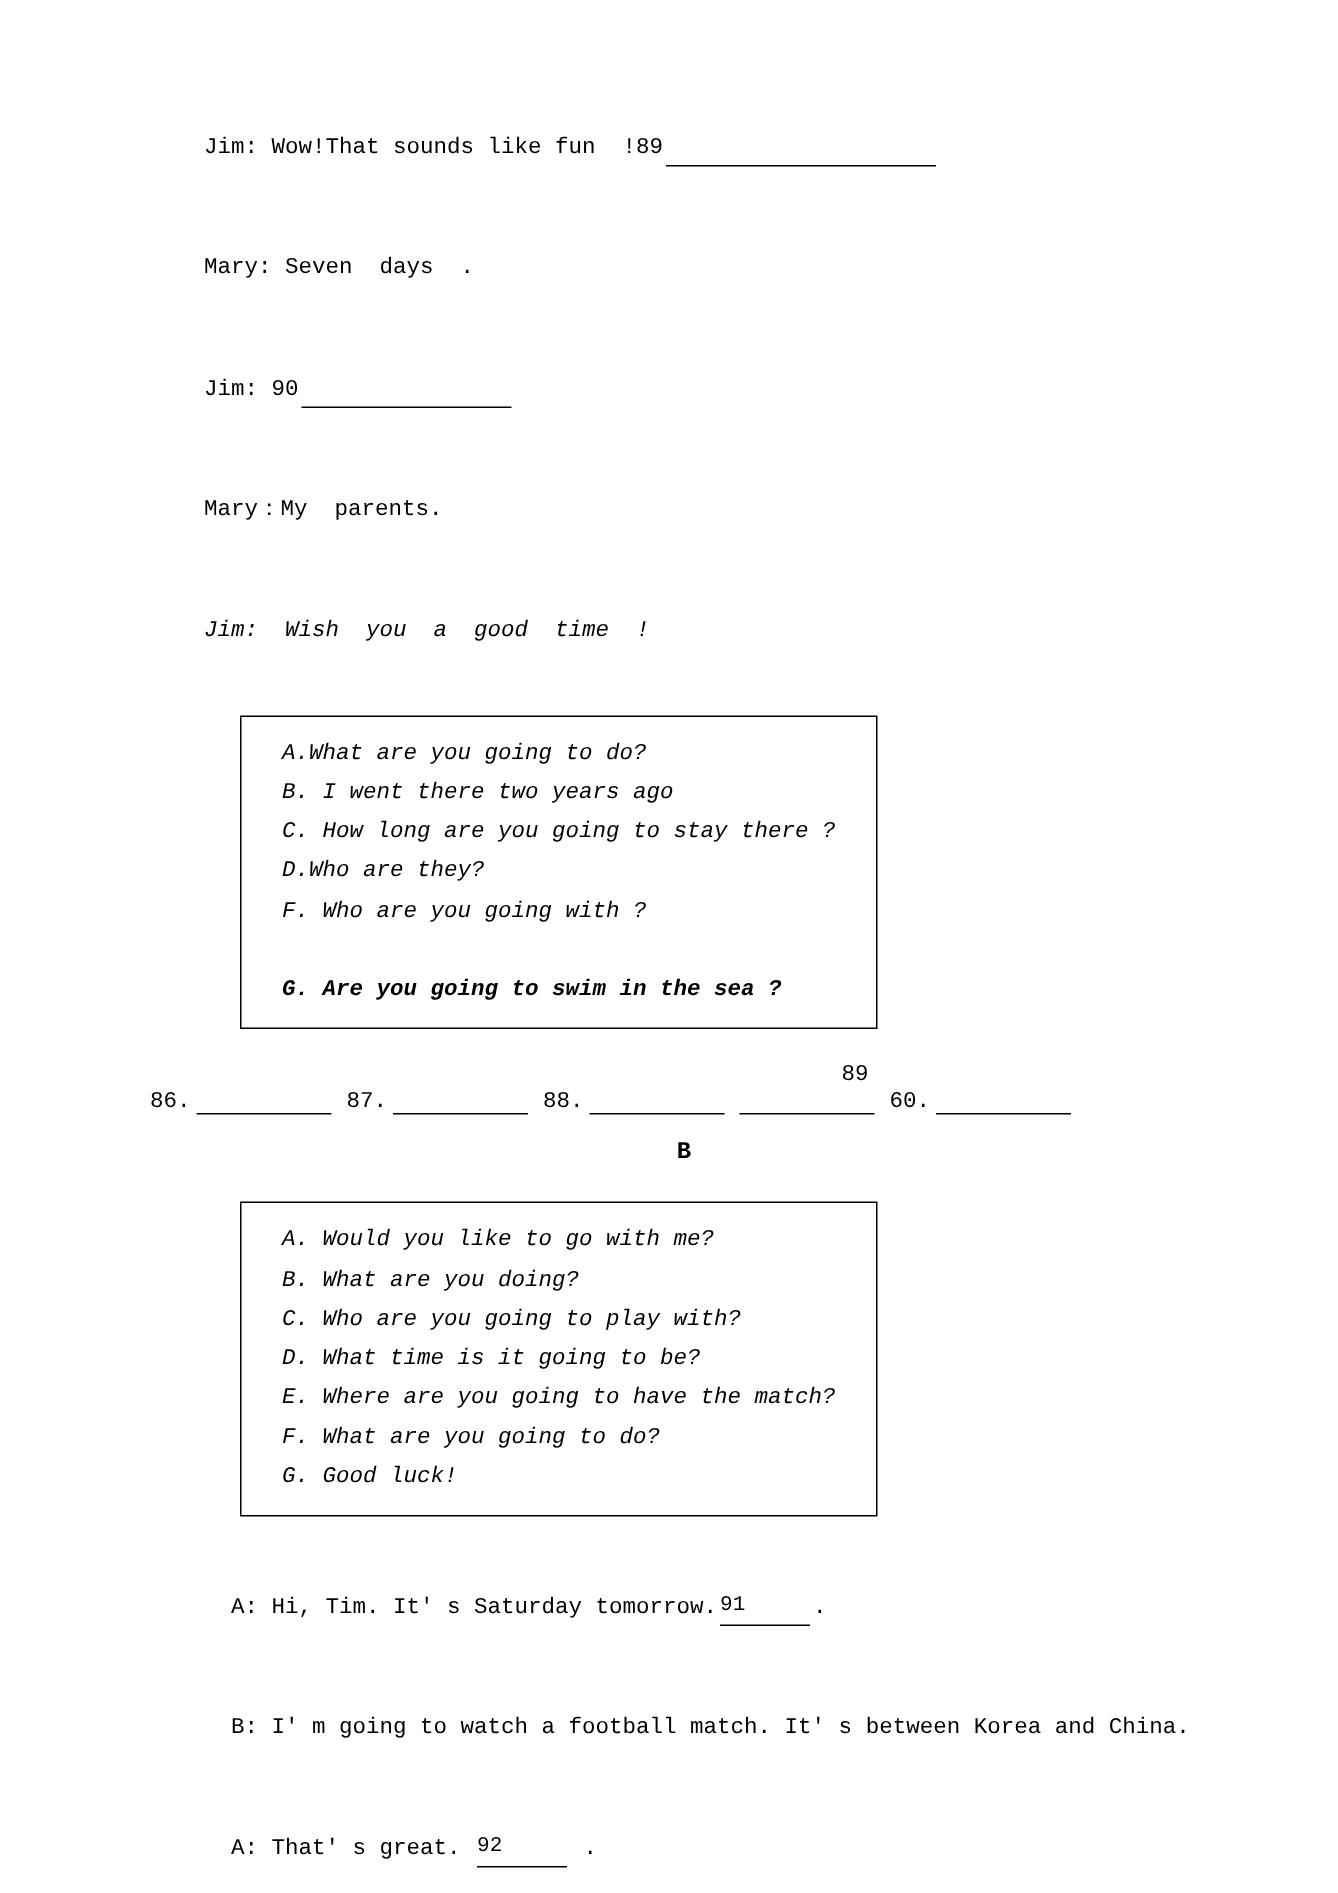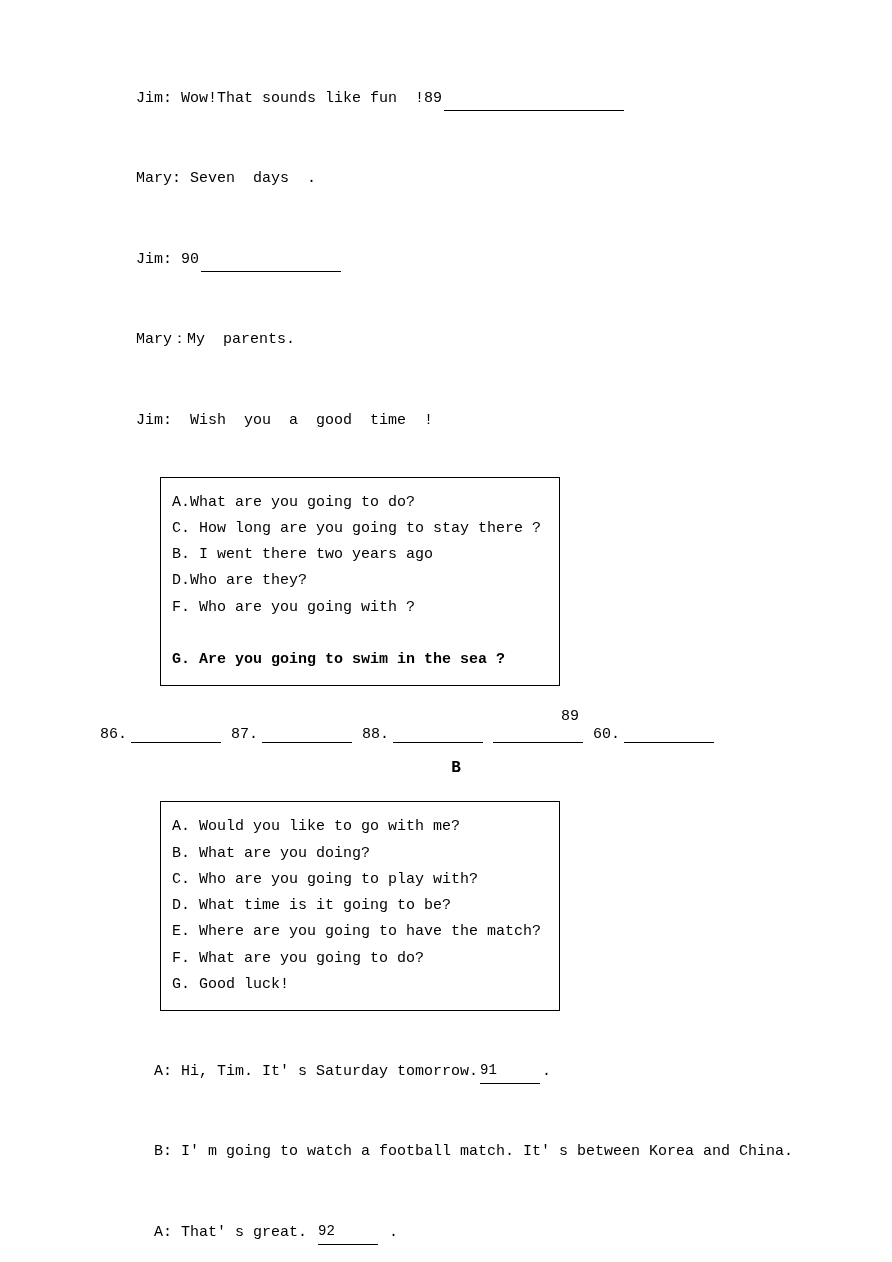--- a/index.html
+++ b/index.html
@@ -19,45 +19,47 @@
       position: relative;
     }
 
     .dialogue-line {
       margin-bottom: 4px;
       line-height: 1.7;
       white-space: pre-wrap;
     }
 
     .dialogue-line.italic {
+      font-style: italic;
     }
 
     .blank-inline {
       display: inline-block;
       border-bottom: 1px solid #000;
       min-width: 80px;
       vertical-align: bottom;
       margin: 0 2px;
     }
 
     .blank-inline.short {
       min-width: 180px;
     }
 
     .blank-inline.medium {
       min-width: 140px;
     }
 
     .options-box {
       border: 1.5px solid #000;
-      padding: 12px 11px;
+      padding: 12px 27px;
       margin: 14px 0 14px 60px;
       display: inline-block;
       min-width: 400px;
       max-width: 500px;
+      font-style: italic;
     }
 
     .options-box .option-item {
       line-height: 1.75;
       font-size: 15px;
     }
 
     .options-box .option-item.bold-text {
       font-weight: bold;
     }
@@ -129,22 +131,22 @@
     <span>Mary：My  parents.</span>
   </div>
 
   <div class="dialogue-line italic">
     <span>Jim:  Wish  you  a  good  time  !</span>
   </div>
 
   
   <div class="options-box">
     <div class="option-item">A.What are you going to do?</div>
+    <div class="option-item">B. I went there two years ago</div>
     <div class="option-item">C. How long are you going to stay there ?</div>
-    <div class="option-item">B. I went there two years ago</div>
     <div class="option-item">D.Who are they?</div>
     <div class="option-item">F. Who are you going with ?</div>
     <div class="option-item">&nbsp;</div>
     <div class="option-item bold-text">G. Are you going to swim in the sea ?</div>
   </div>
 
   
   <div class="answer-row">
     <div class="answer-item">
       <span class="answer-label">86.</span>

